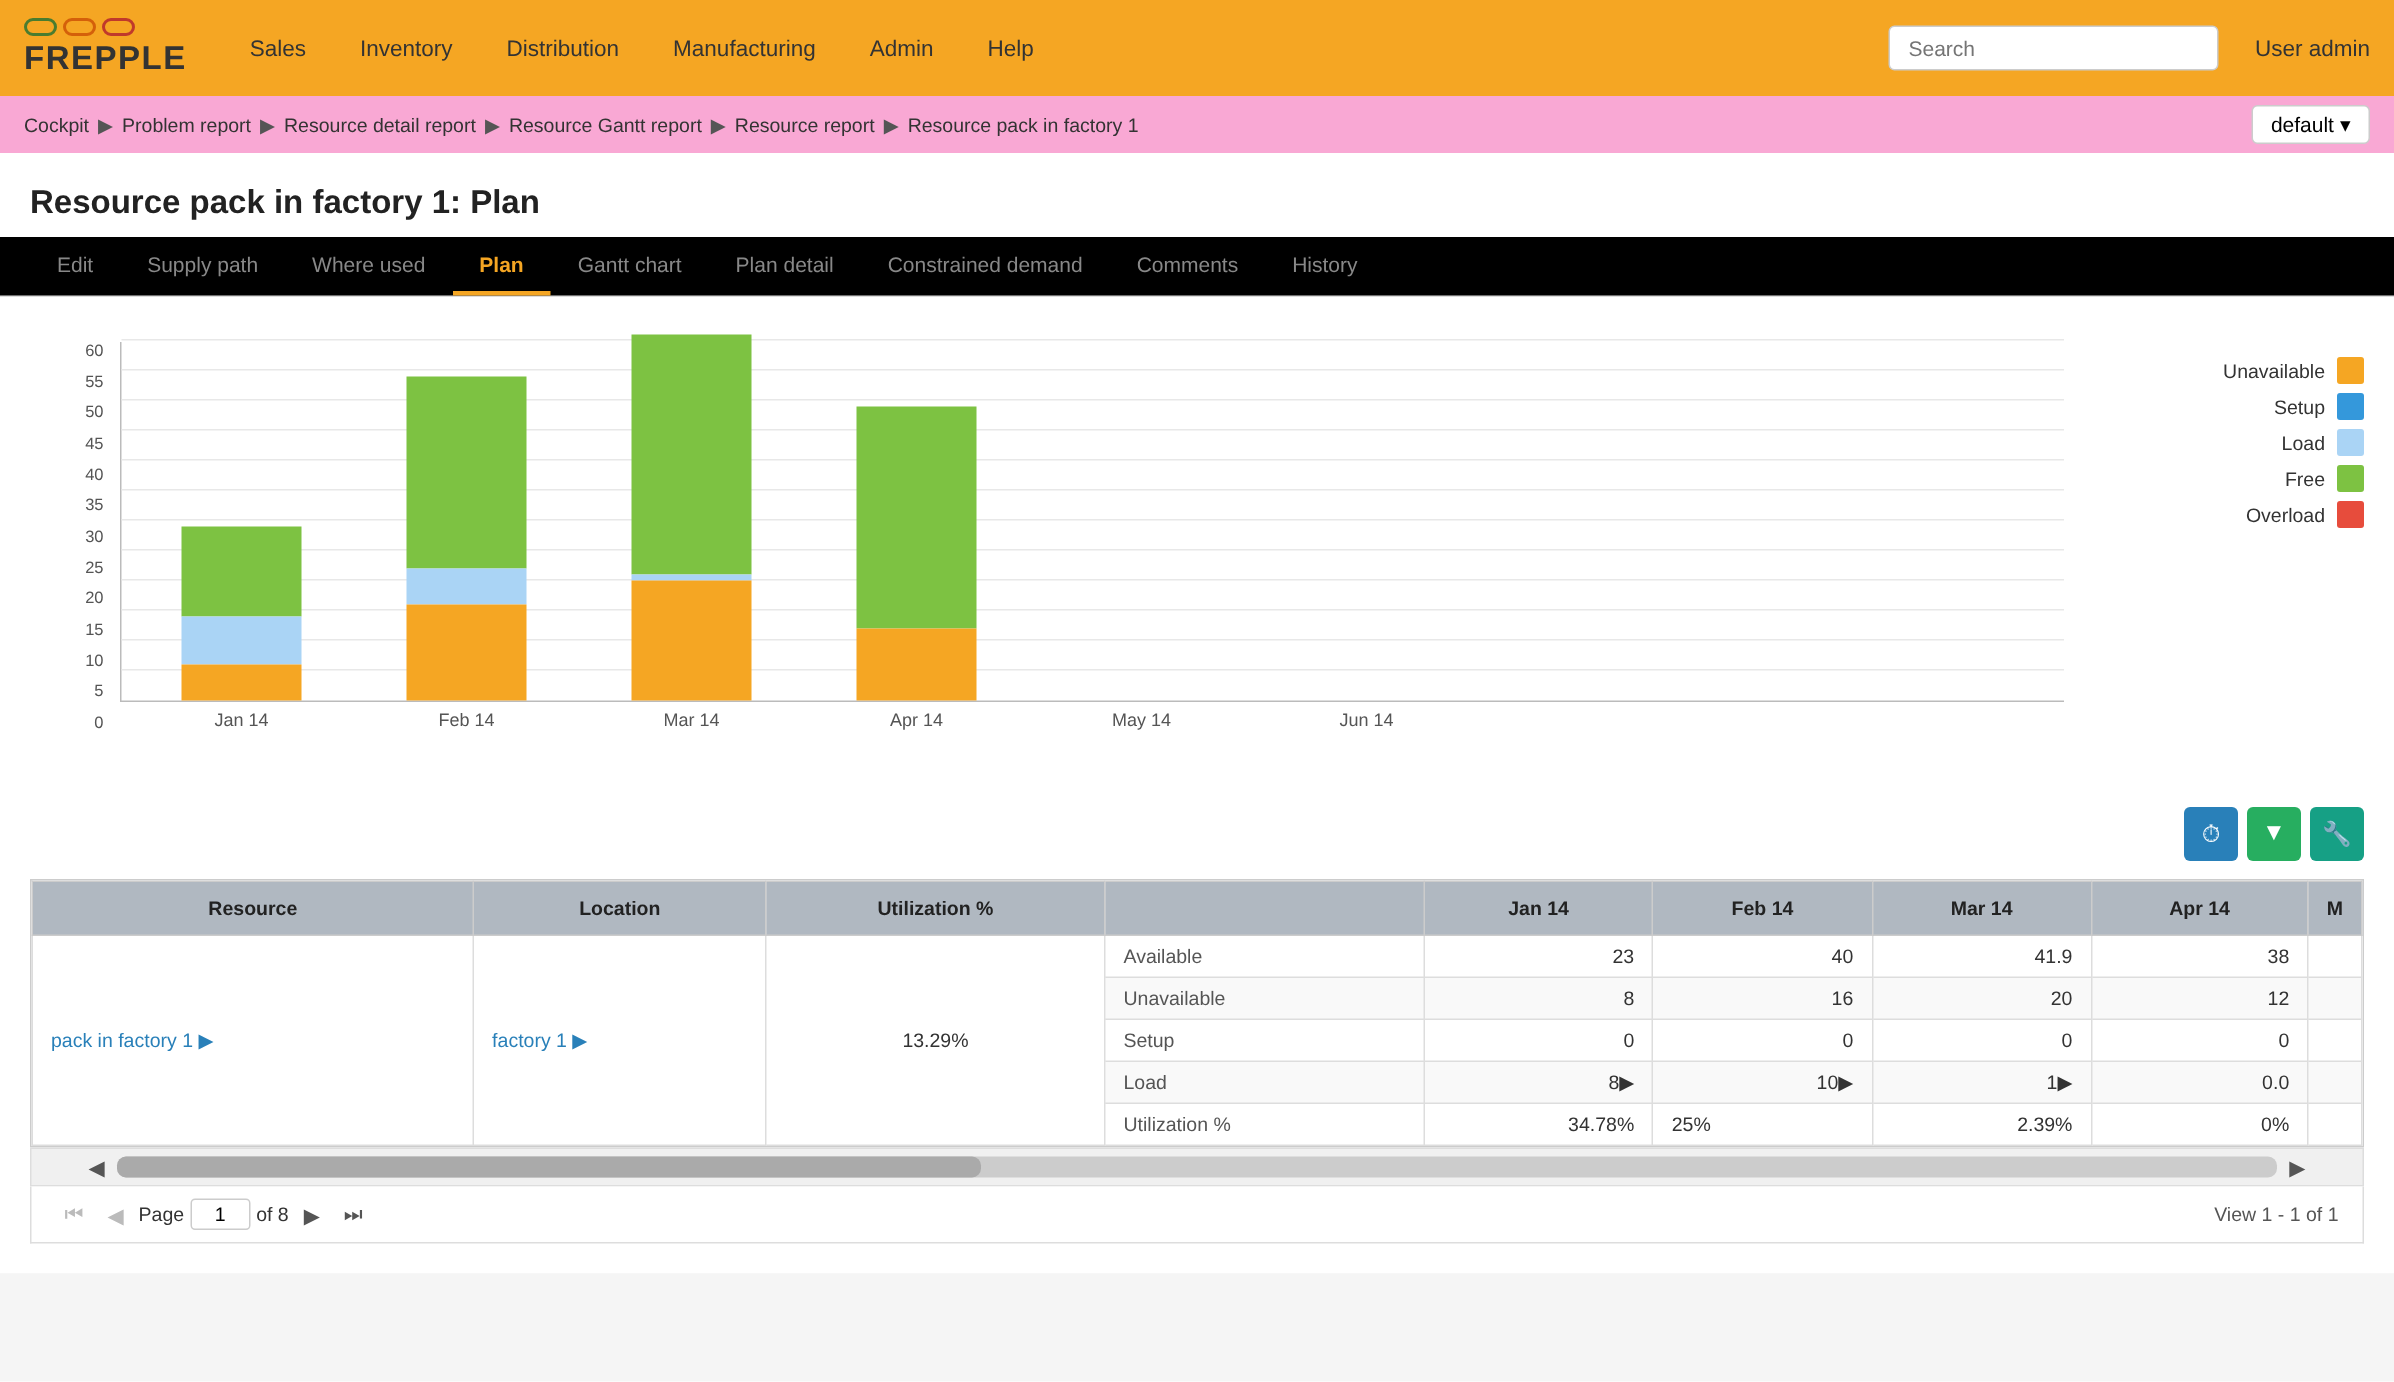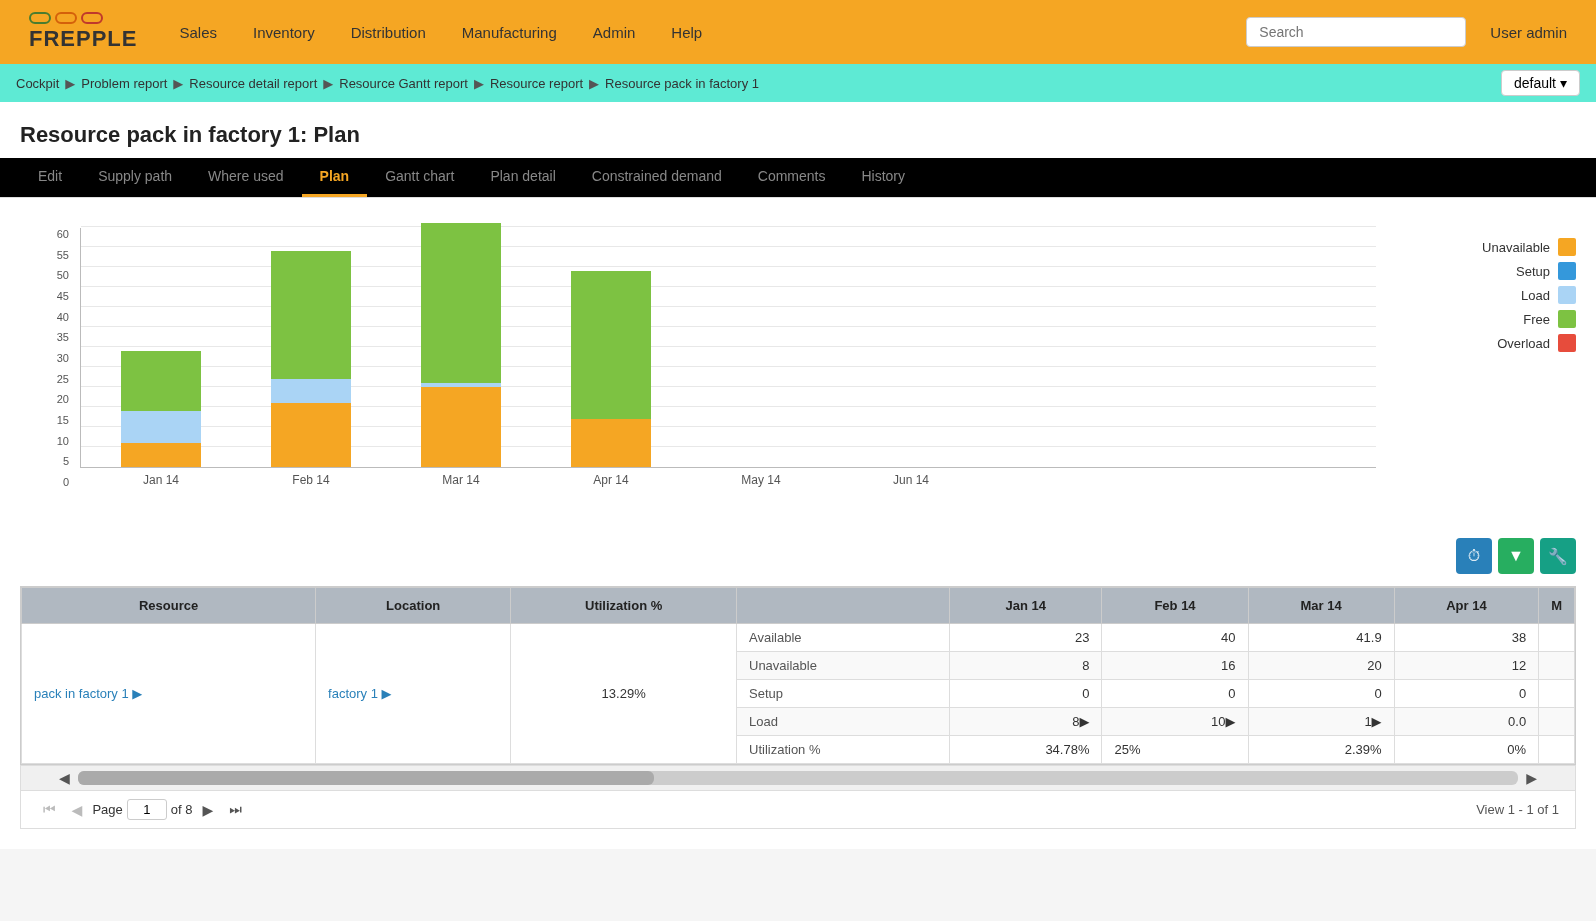--- a/index.html
+++ b/index.html
@@ -3,21 +3,21 @@
   <meta charset="utf-8">
   <style>
     * { box-sizing: border-box; margin: 0; padding: 0; }
     body { font-family: Arial, sans-serif; font-size: 14px; background: #f5f5f5; color: #333; }
 
     
     .header {
       background: #f5a623;
       display: flex;
       align-items: center;
-      padding: 0 29px;
+      padding: 0 16px;
       height: 64px;
     }
     .logo {
       display: flex;
       flex-direction: column;
       margin-right: 24px;
     }
     .logo-dots {
       display: flex;
       gap: 4px;
@@ -56,21 +56,21 @@
     .user-admin {
       margin-left: 24px;
       color: #333;
       font-size: 15px;
       white-space: nowrap;
       cursor: pointer;
     }
 
     
     .breadcrumb-bar {
-      background: #5eead4;
+      background: #f9a8d4;
       padding: 6px 16px;
       display: flex;
       align-items: center;
       justify-content: space-between;
       min-height: 38px;
     }
     .breadcrumb {
       display: flex;
       align-items: center;
       flex-wrap: wrap;

